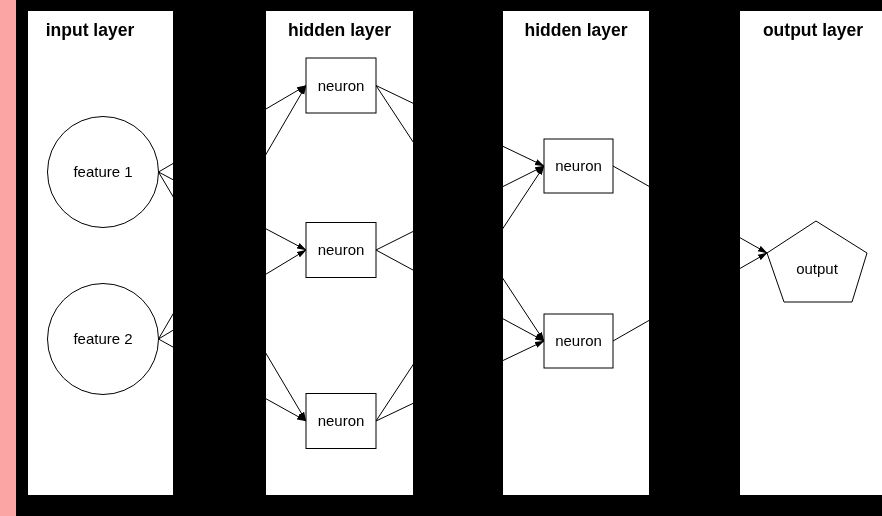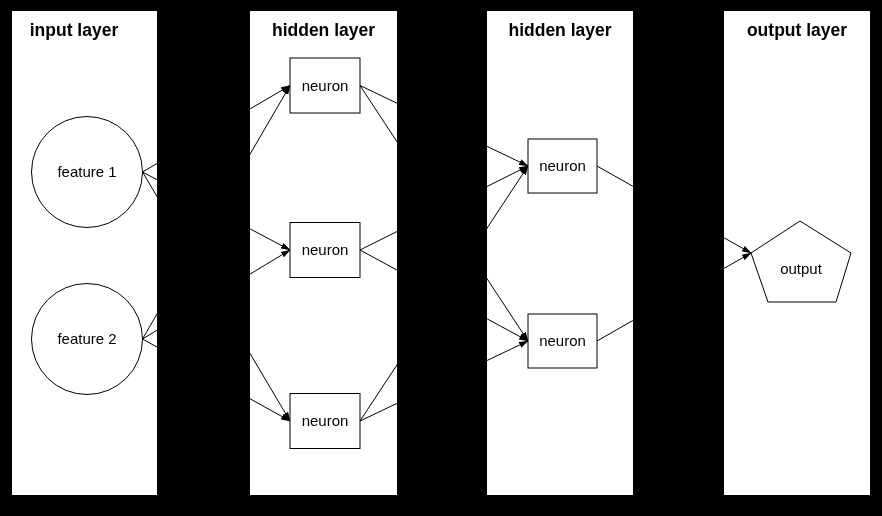--- a/index.html
+++ b/index.html
@@ -6,20 +6,21 @@
     margin: 0;
     padding: 0;
     background: #000000;
   }
   .stage {
     position: relative;
     width: 766px;
     height: 516px;
     background: #fca5a5;
     font-family: "Liberation Sans", sans-serif;
+    padding-left: 16px;
   }
   svg { display: block; }
   .panel-rect {
     fill: #ffffff;
     stroke: none;
   }
   .panel-title {
     fill: #000000;
     font-family: "Liberation Sans", sans-serif;
     font-size: 17.5px;

